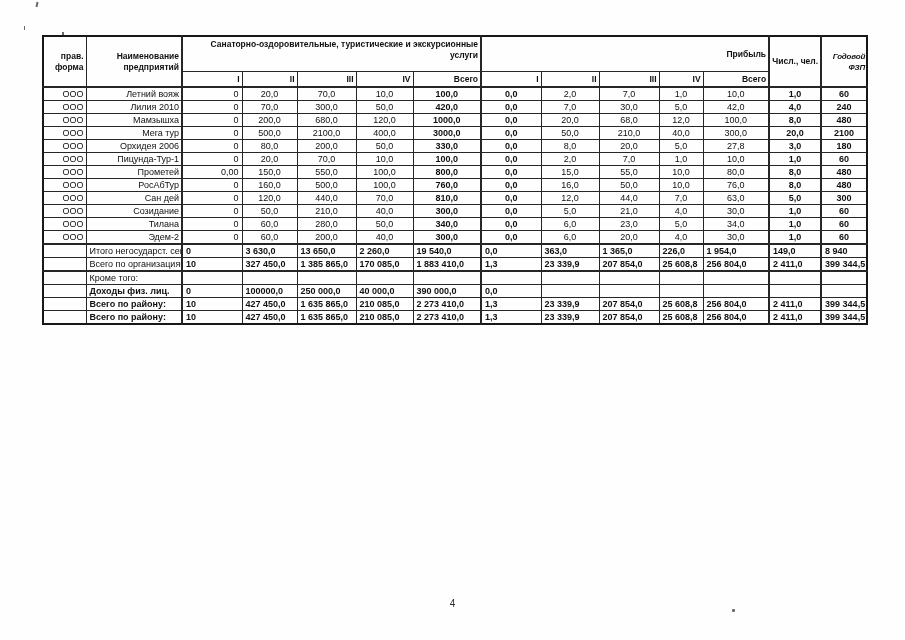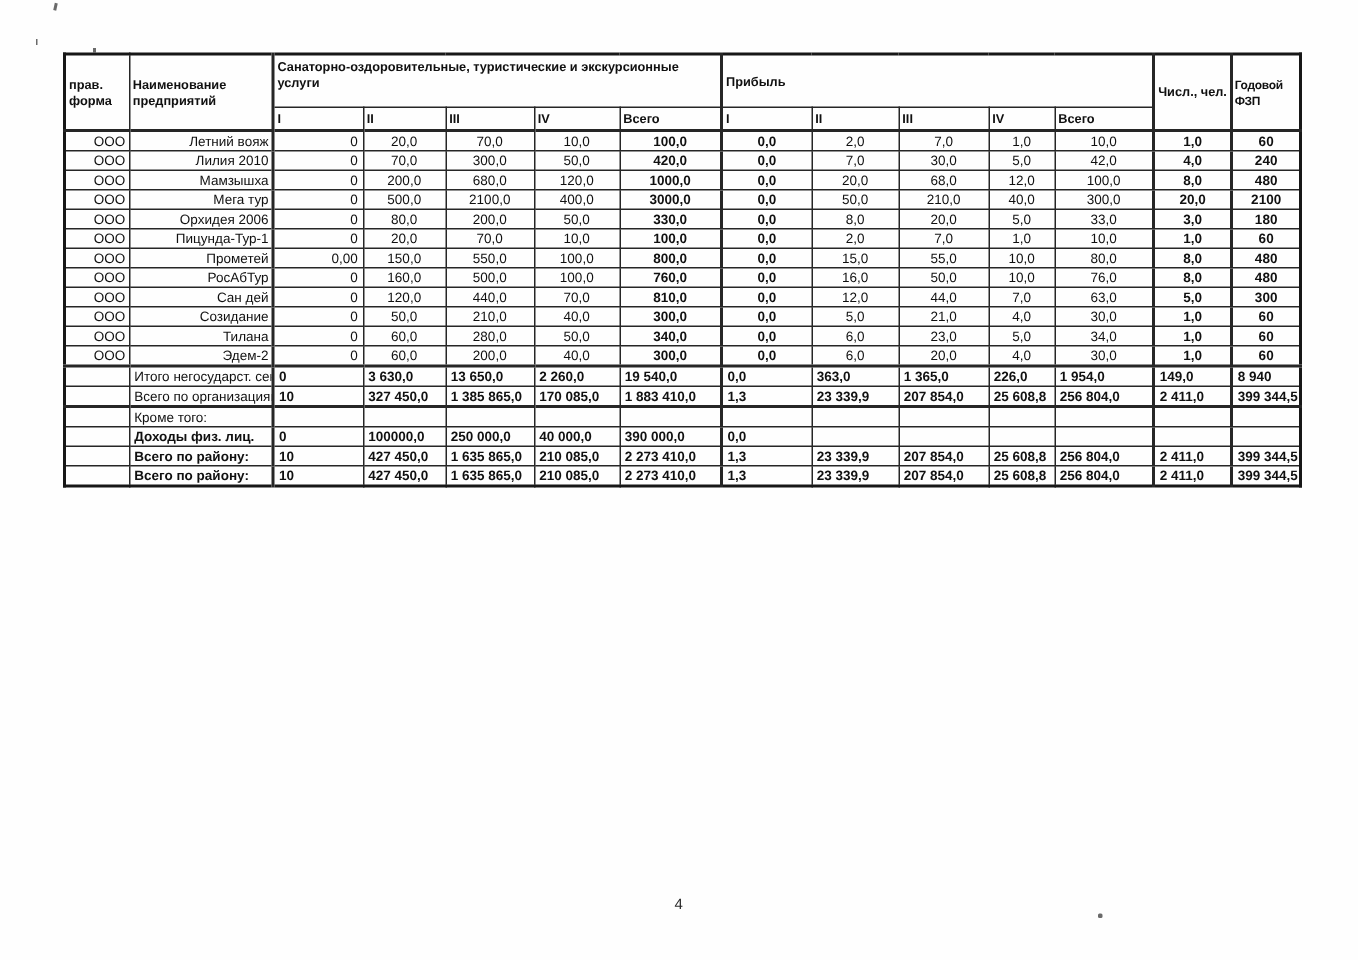--- a/index.html
+++ b/index.html
@@ -16,26 +16,26 @@
     border-collapse:collapse; table-layout:fixed;
     border:2px solid #171717;
     font-size:9px;
   }
   th, td {
     border:1px solid #262626;
     padding:0 2px; height:12px; line-height:11px;
     overflow:hidden; white-space:nowrap;
     font-weight:normal;
   }
-  thead th { font-weight:bold; text-align:left; vertical-align:middle; font-size:8.5px; white-space:normal; }
+  thead th { font-weight:bold; text-align:right; vertical-align:middle; font-size:8.5px; white-space:normal; }
   thead tr.groups th { height:32px; }
   thead tr.quarters th { height:14px; border-bottom-width:2px; white-space:nowrap; }
   th.span2 { border-bottom-width:2px; }
   th.services-h { vertical-align:top; padding-top:2px; }
-  th.fzp-h { font-size:8px; padding:0 1px; letter-spacing:-0.2px; }
+  th.fzp-h { font-size:8px; padding:0 1px; letter-spacing:-0.2px;font-style:italic; }
   .sec-l { border-left-width:2px; }
 
   
   tr.data td { text-align:center; }
   tr.data td.c-form, tr.data td.c-name { text-align:right; padding-left:3px; }
   tr.data td.c-sv0 { text-align:right; padding-right:3px; }
   tr.data td.c-sv4, tr.data td.c-pr0, tr.data td.c-num, tr.data td.c-fzp { font-weight:bold; }
 
   
   tr.summary td { text-align:left; font-weight:bold; padding-left:3px; }
@@ -172,21 +172,21 @@
           <td class="c-name">Орхидея 2006</td>
           <td class="c-sv0 sec-l">0</td>
           <td class="c-sv1">80,0</td>
           <td class="c-sv2">200,0</td>
           <td class="c-sv3">50,0</td>
           <td class="c-sv4">330,0</td>
           <td class="c-pr0 sec-l">0,0</td>
           <td class="c-pr1">8,0</td>
           <td class="c-pr2">20,0</td>
           <td class="c-pr3">5,0</td>
-          <td class="c-pr4">33,0</td>
+          <td class="c-pr4">27,8</td>
           <td class="c-num sec-l">3,0</td>
           <td class="c-fzp sec-l">180</td>
         </tr>
         <tr class="data">
           <td class="c-form">ООО</td>
           <td class="c-name">Пицунда-Тур-1</td>
           <td class="c-sv0 sec-l">0</td>
           <td class="c-sv1">20,0</td>
           <td class="c-sv2">70,0</td>
           <td class="c-sv3">10,0</td>

